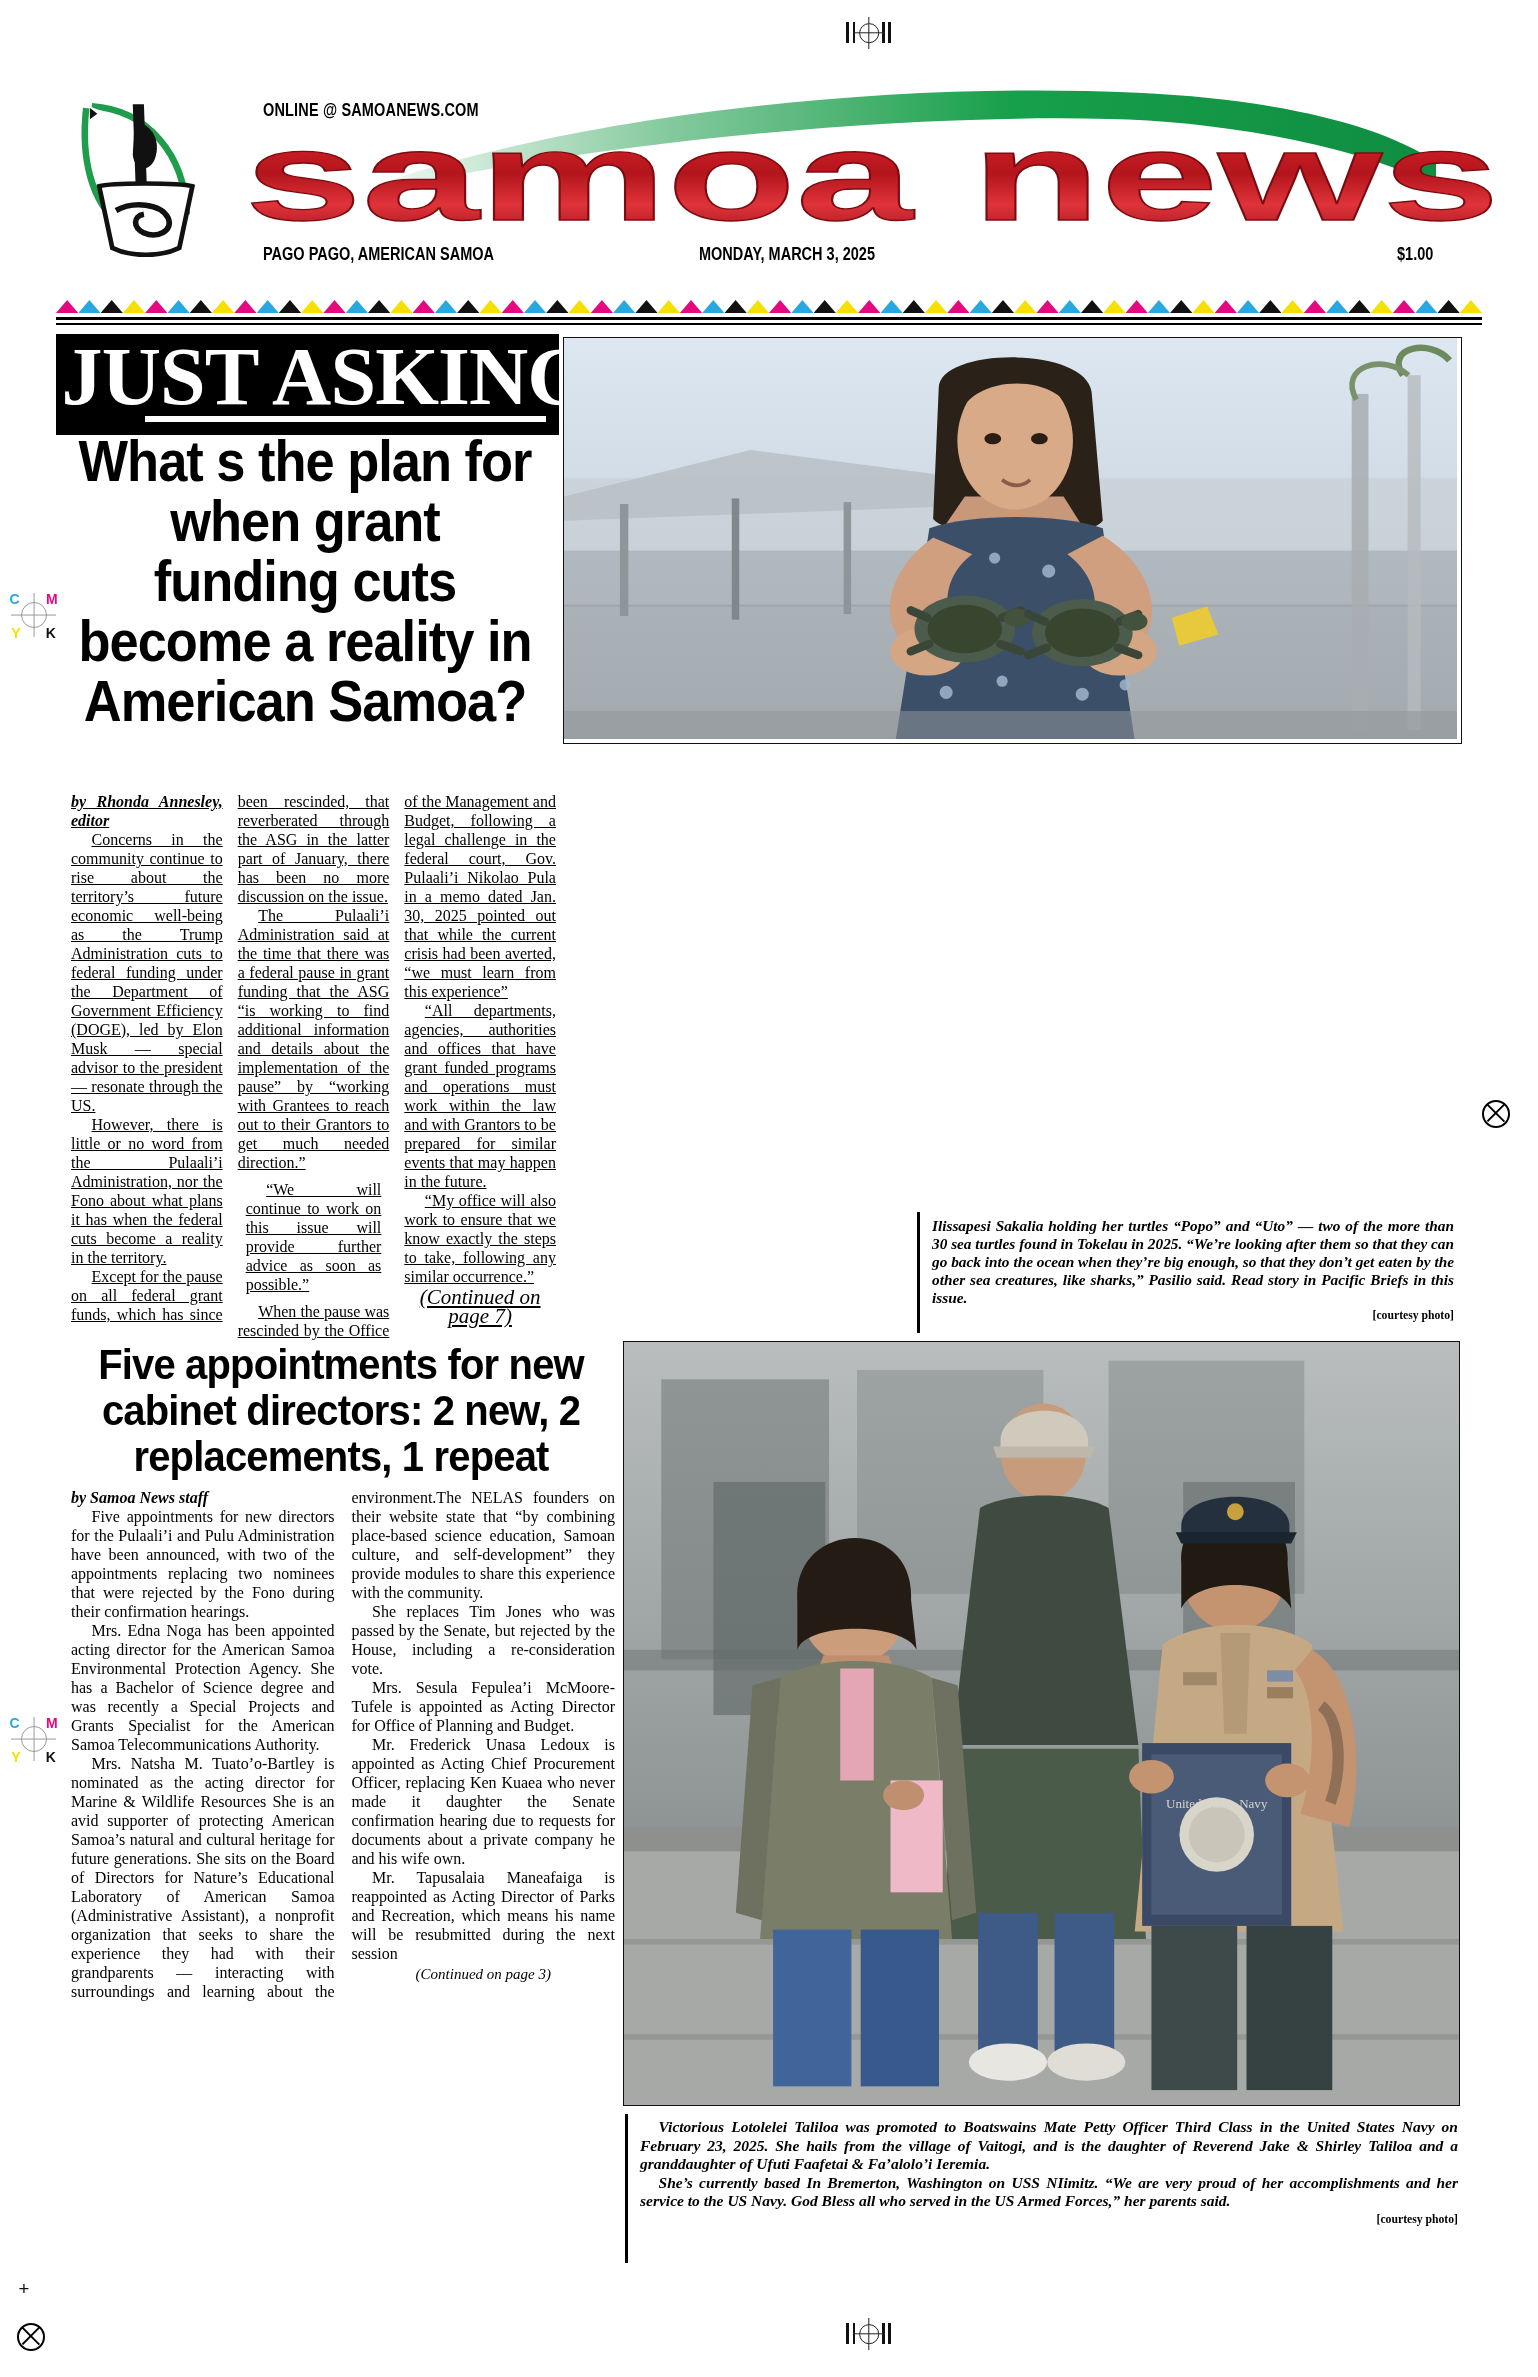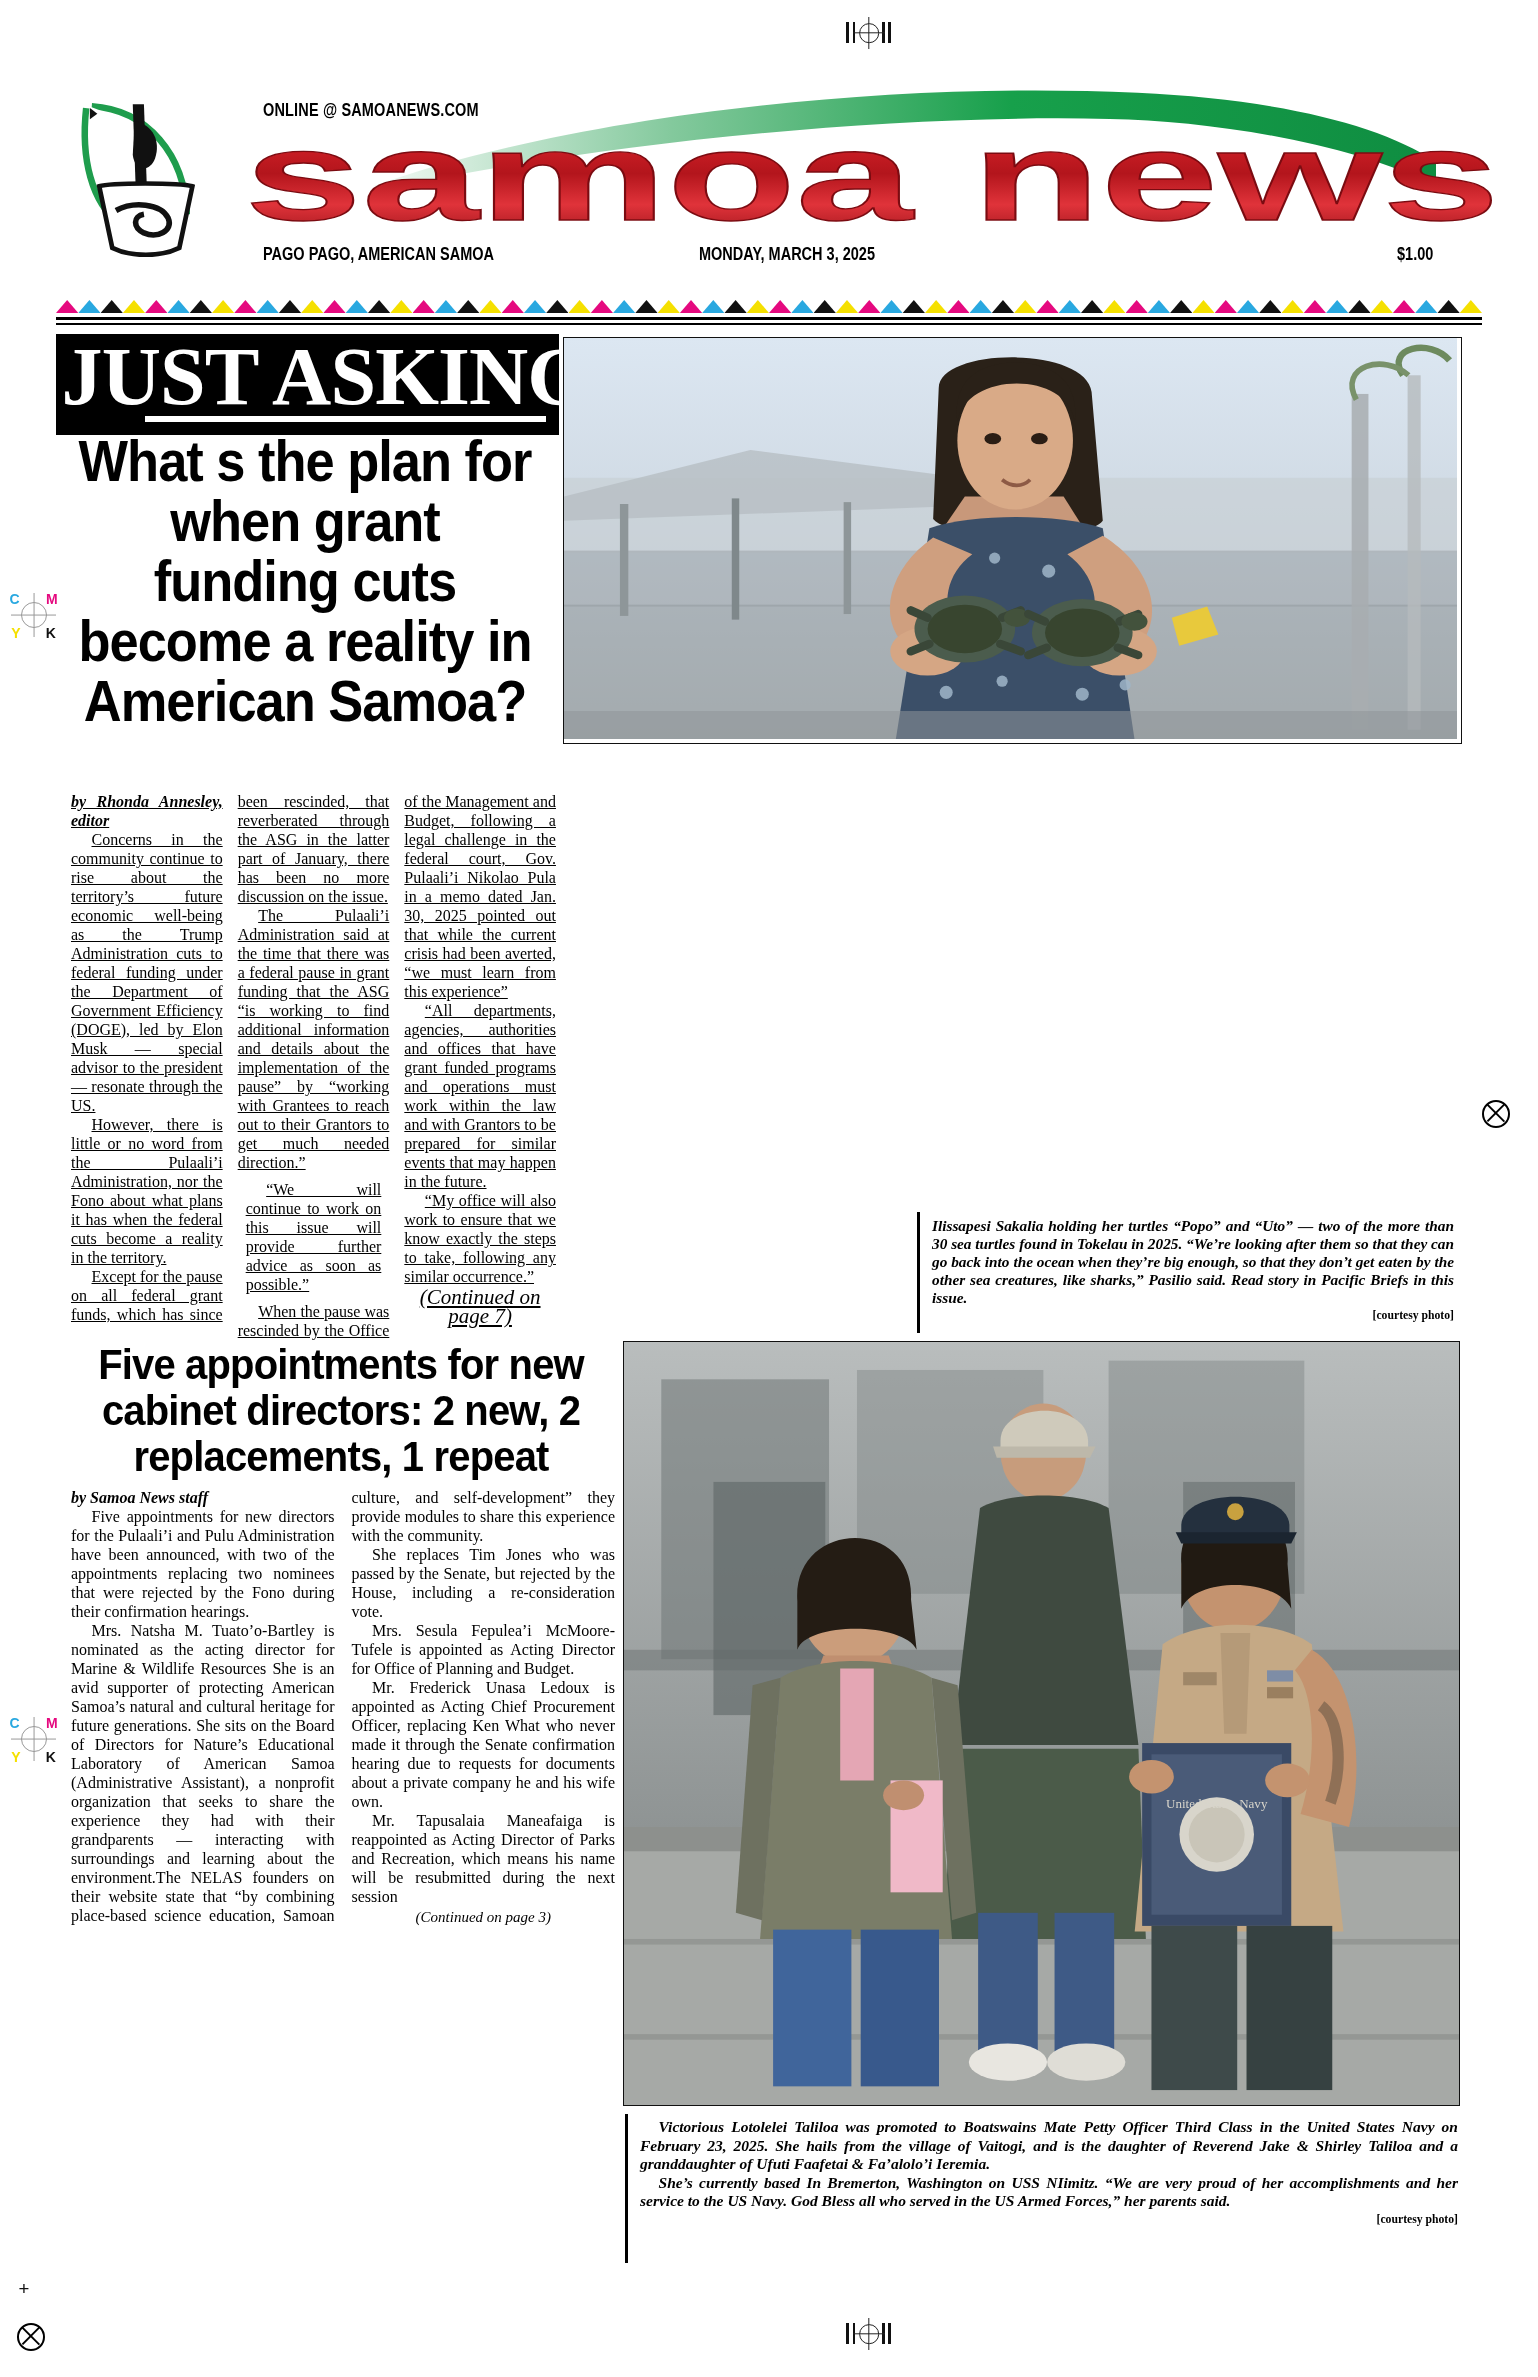--- a/index.html
+++ b/index.html
@@ -383,24 +383,25 @@
     <span class="credit">[courtesy photo]</span>
   </div>
 
   <div class="hl2">Five appointments for new cabinet directors: 2 new, 2 replacements, 1 repeat</div>
 
   <div class="story2">
     <div class="cols" id="story2cols" style="font-family:'Liberation Serif',serif;font-size:16px;
          line-height:19px;text-align:justify;-webkit-hyphens:auto;hyphens:auto;">
         <p style="margin: 0px; font-weight: bold; font-style: italic; text-indent: 0px;">by Samoa News staff</p>
         <p style="margin: 0px; text-indent: 20.5px;">Five appointments for new directors for the Pulaali’i and Pulu Administration have been announced, with two of the appointments replacing two nominees that were rejected by the Fono during their confirmation hearings.</p>
+        <p style="margin: 0px; text-indent: 20.5px;">Mrs. Edna Noga has been appointed acting director for the American Samoa Environmental Protection Agency. She has a Bachelor of Science degree and was recently a Special Projects and Grants Specialist for the American Samoa Telecommunications Authority.</p>
         <p style="margin: 0px; text-indent: 20.5px;">Mrs. Natsha M. Tuato’o-Bartley is nominated as the acting director for Marine &amp; Wildlife Resources She is an avid supporter of protecting American Samoa’s natural and cultural heritage for future generations. She sits on the Board of Directors for Nature’s Educational Laboratory of American Samoa (Administrative Assistant), a nonprofit organization that seeks to share the experience they had with their grandparents — interacting with surroundings and learning about the environment.The NELAS founders on their website state that “by combining place-based science education, Samoan culture, and self-development”  they provide modules to share this experience with the community.</p>
         <p style="margin: 0px; text-indent: 20.5px;">She replaces Tim Jones who was passed by the Senate, but rejected by the House, including a re-consideration vote.</p>
         <p style="margin: 0px; text-indent: 20.5px;">Mrs. Sesula Fepulea’i McMoore-Tufele is appointed as Acting Director for Office of Planning and Budget.</p>
-        <p style="margin: 0px; text-indent: 20.5px;">Mr. Frederick Unasa Ledoux is appointed as Acting Chief Procurement Officer, replacing Ken What who never made it through the Senate confirmation hearing due to requests for documents about a private company he and his wife own.</p>
+        <p style="margin: 0px; text-indent: 20.5px;">Mr. Frederick Unasa Ledoux is appointed as Acting Chief Procurement Officer, replacing Ken Kuaea who never made it daughter the Senate confirmation hearing due to requests for documents about a private company he and his wife own.</p>
         <p style="margin: 0px; text-indent: 20.5px;">Mr. Tapusalaia Maneafaiga is reappointed as Acting Director of Parks and Recreation, which means his name will be resubmitted during the next session</p>
         <p style="margin: 1.9px 0px 0px; text-indent: 0px; text-align: center; font-style: italic; font-size: 15px;">(Continued on page 3)</p>
       </div>
   </div>
 
   <div class="ph2-wrap">
     <svg width="835" height="763" viewBox="0 0 896 818" preserveAspectRatio="none">
       <defs>
         <linearGradient id="bldg" x1="0" y1="0" x2="0" y2="1">
           <stop offset="0%" stop-color="#b9bdbd"></stop>

